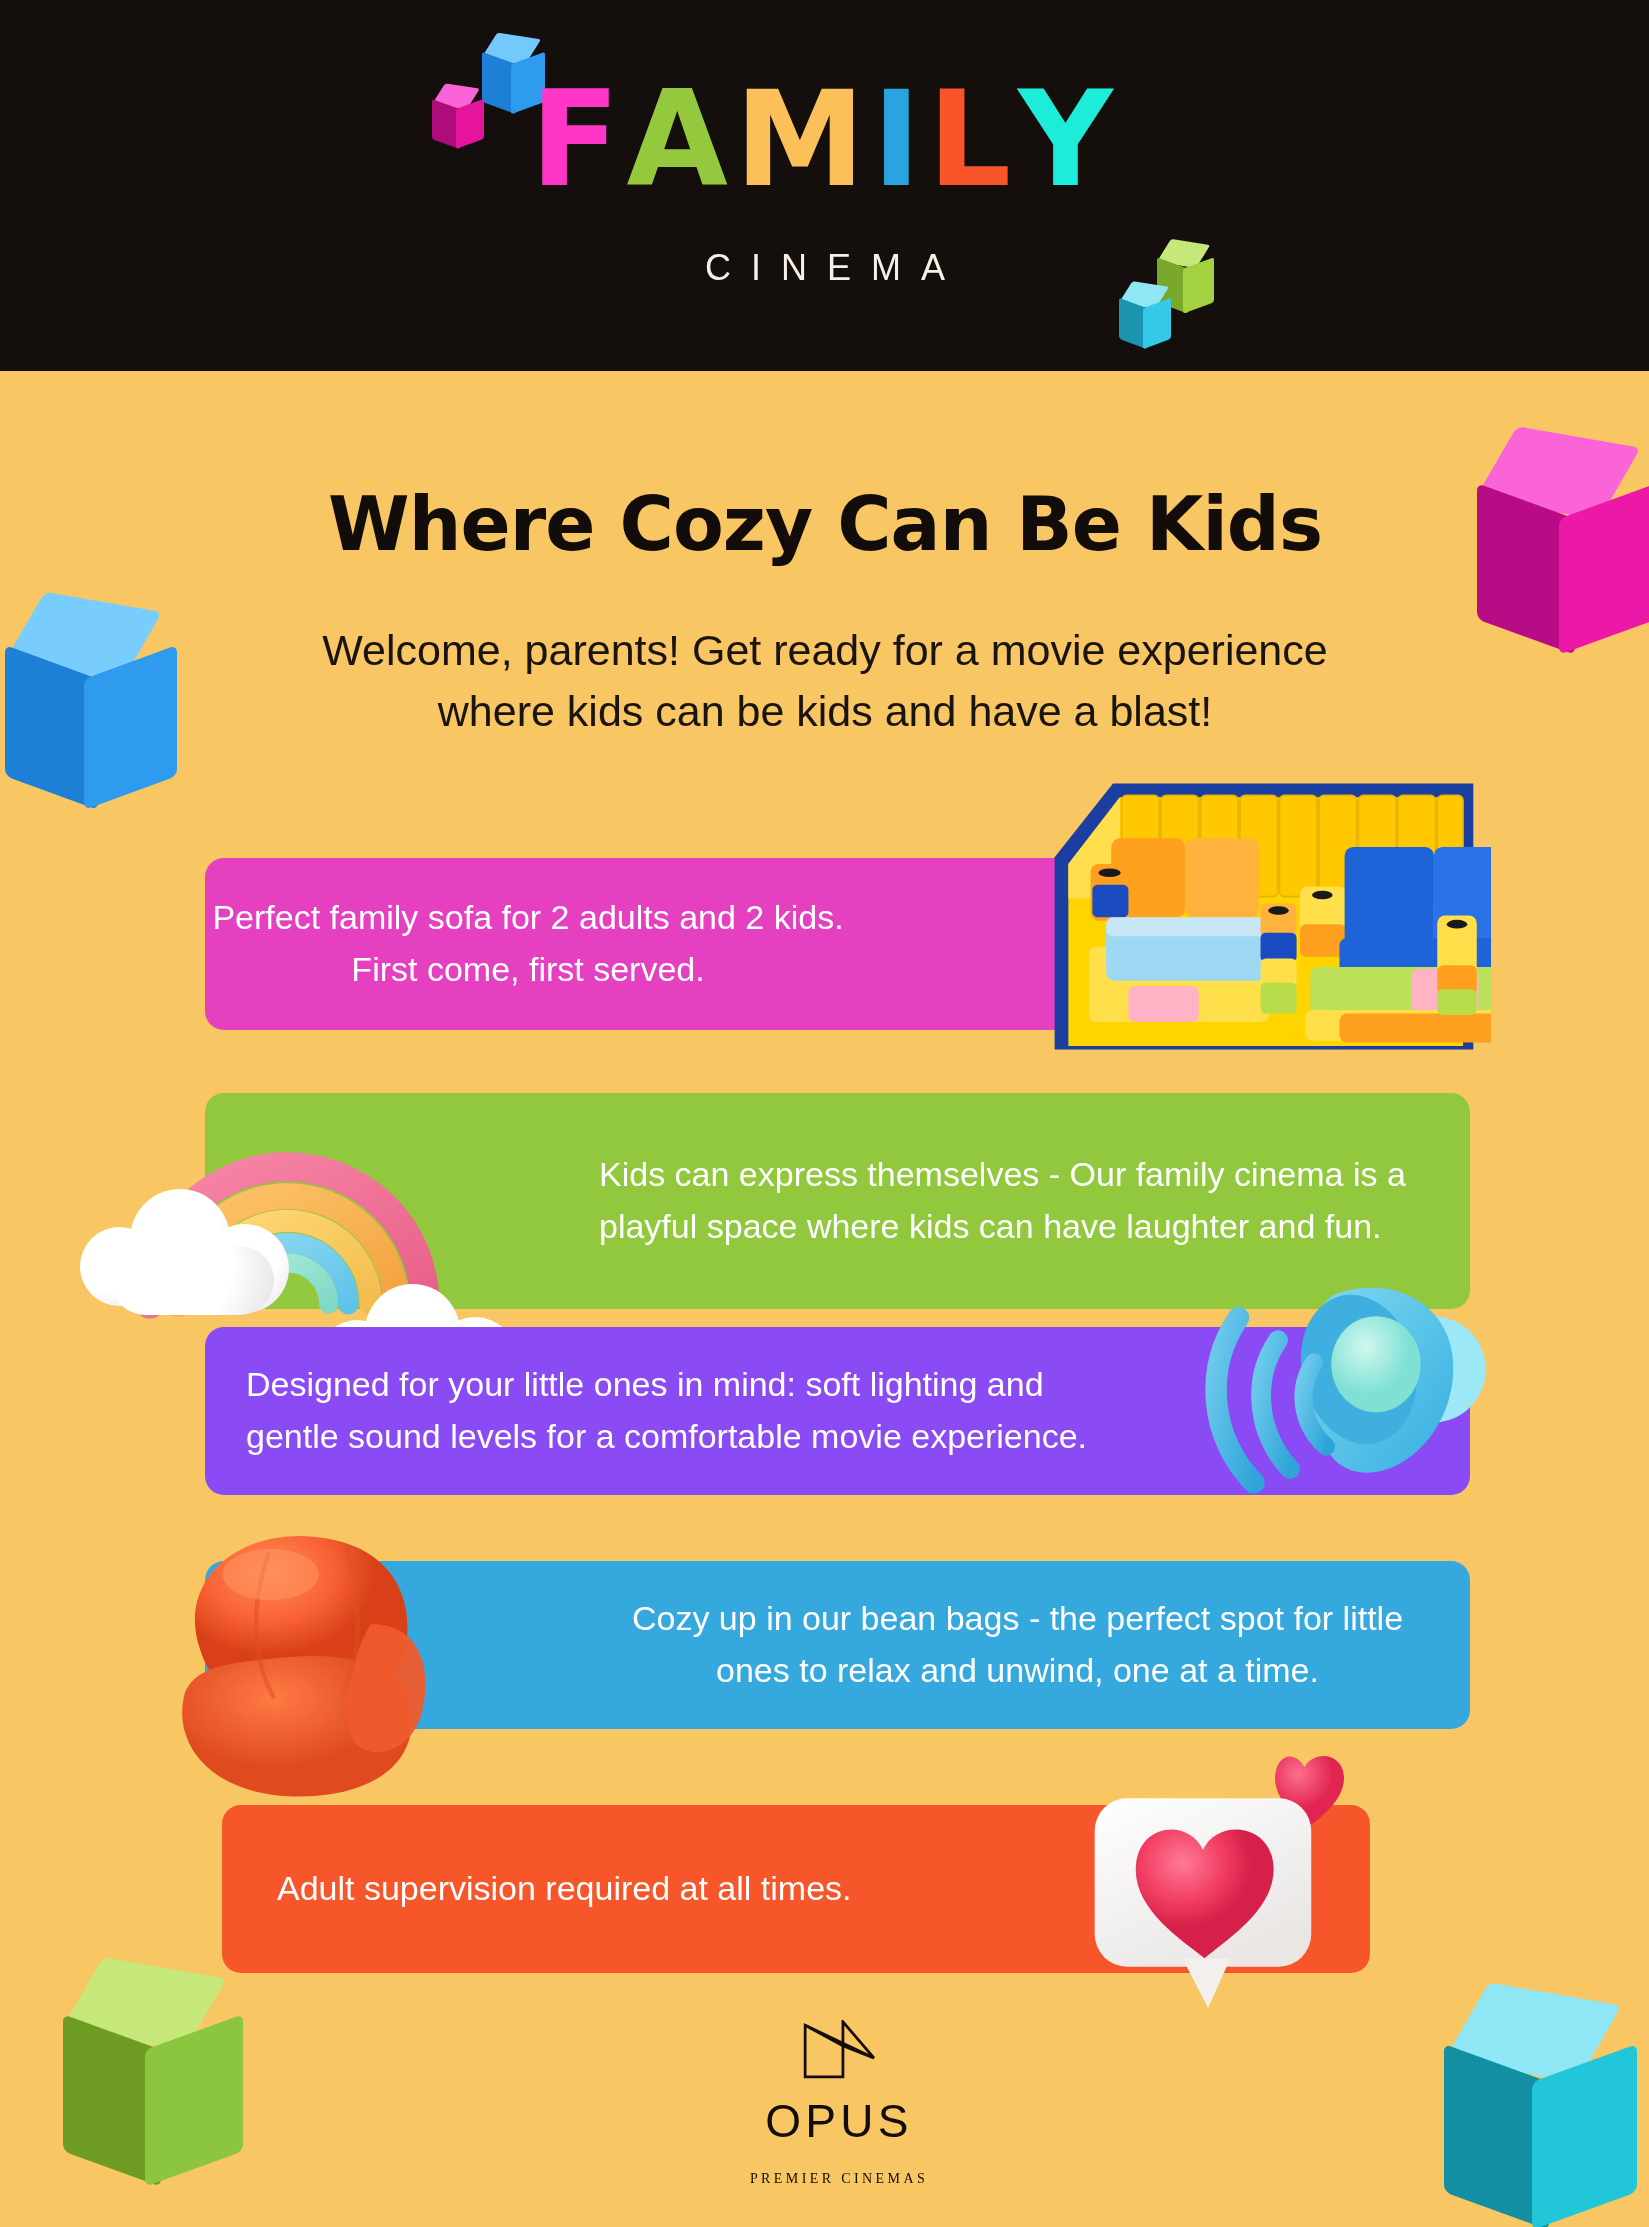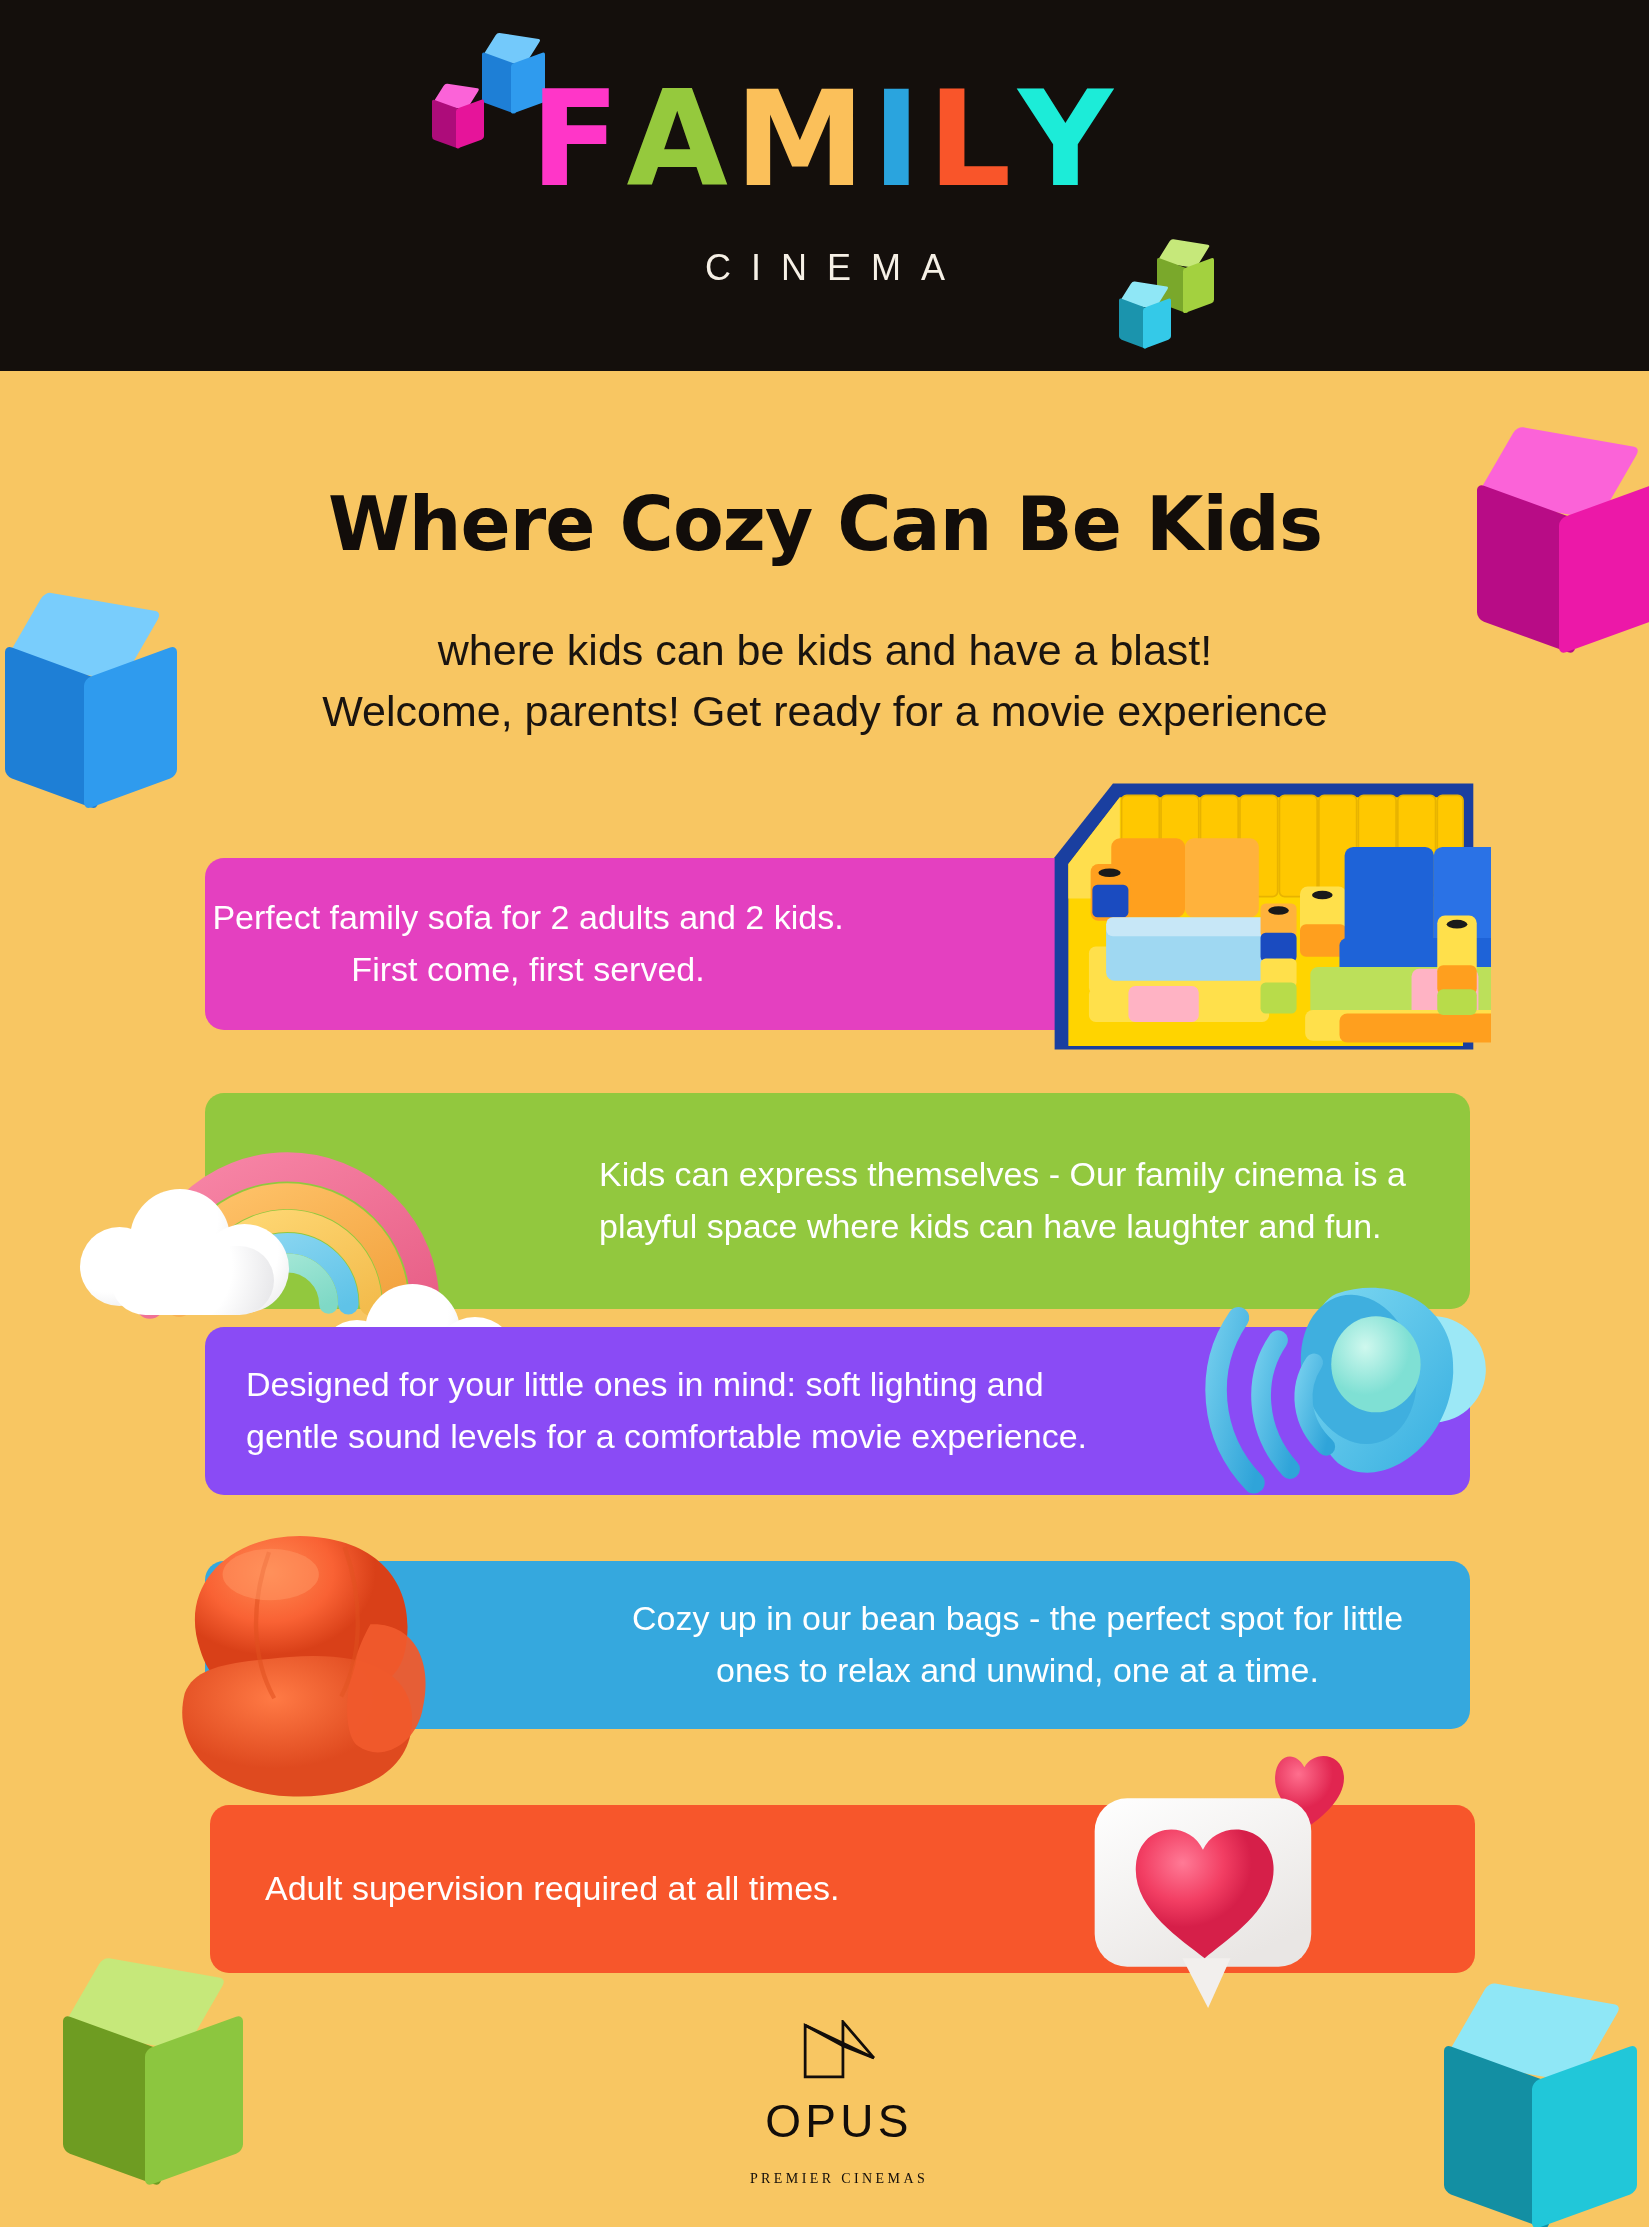--- a/index.html
+++ b/index.html
@@ -90,21 +90,21 @@
 
   .banner-express{ left: 205px; top: 1093px; width: 1265px; height: 216px; background: #92C83E; }
   .banner-express .btxt { text-align: left; padding-left: 394px; padding-right: 34px; }
 
   .banner-design { left: 205px; top: 1327px; width: 1265px; height: 168px; background: #8A4BF5; }
   .banner-design .btxt { text-align: left; padding-left: 41px; padding-right: 361px; }
 
   .banner-bean   { left: 205px; top: 1561px; width: 1265px; height: 168px; background: #35A8DE; }
   .banner-bean .btxt { text-align: center; padding-left: 394px; padding-right: 34px; }
 
-  .banner-adult  { left: 210px; top: 1805px; width: 1265px; height: 168px; background: #F7562B; }
+  .banner-adult  { left: 222px; top: 1805px; width: 1148px; height: 168px; background: #F7562B; }
   .banner-adult .btxt { text-align: left; padding-left: 55px; padding-right: 361px; }
 
   
   .sofa {
     position: absolute; left: 958px; top: 756px;
     width: 533px; height: 302px;
   }
 
   
   .rainbow { position: absolute; left: 64px; top: 1085px; width: 481px; height: 344px; }
@@ -221,22 +221,22 @@
   <div class="top" style="width:146px;height:77px;background:#8FE7F6;left:33px;top:0;
        transform:skewX(-30deg) skewY(9deg); border-radius:6.9px;"></div>
   <div class="left" style="width:105px;height:148px;background:#138FA3;left:17px;top:69px;
        transform:skewY(20deg); border-radius:6.9px;"></div>
   <div class="right" style="width:105px;height:148px;background:#21C7D9;left:105px;top:69px;
        transform:skewY(-20deg); border-radius:6.9px;"></div>
 </div>
 
 <h1 class="headline">Where Cozy Can Be Kids</h1>
 <div class="subhead">
+  <div>Welcome, parents! Get ready for a movie experience</div>
   <div>where kids can be kids and have a blast!</div>
-  <div>Welcome, parents! Get ready for a movie experience</div>
 </div>
 
 <div class="banner banner-sofa">
   <div class="btxt">
     <div>Perfect family sofa for 2 adults and 2 kids.</div>
     <div>First come, first served.</div>
   </div>
 </div>
 
 <div class="sofa">

